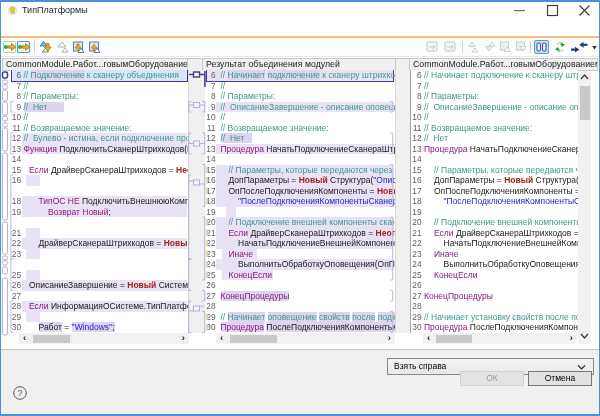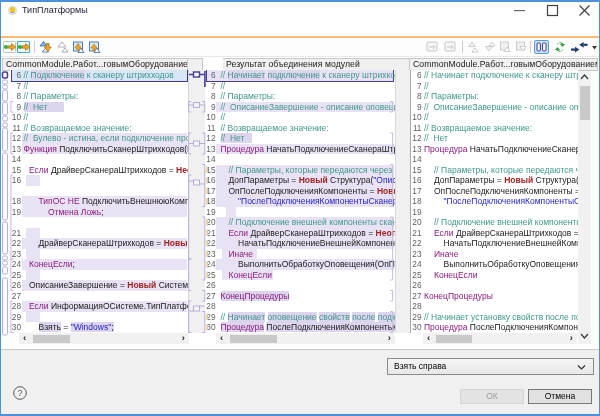--- a/index.html
+++ b/index.html
@@ -24,21 +24,21 @@
 b.fw {position:absolute;top:0;bottom:0;background:#e8e2f4;}
 b.selL {position:absolute;left:0.5px;right:0.5px;top:-1.5px;bottom:-1.5px;background:#d9e6f7;border:1.5px solid #3f3a8d;}
 b.selM {position:absolute;left:0.5px;right:1px;top:-1.5px;bottom:-1.5px;background:#e9e2f4;border:1.5px solid #443c8e;}
 .gutter {position:absolute;top:70px;height:263px;background:#f0f0f0;}
 .hsb {position:absolute;top:333px;height:11px;background:#f1f1f1;}
 .hsb .th {position:absolute;top:1.5px;height:8px;background:#c9c9c9;}
 .hsb .ar {position:absolute;top:0;font-size:9.5px;color:#1c1c1c;font-weight:bold;line-height:10px;}
 .bottom {position:absolute;left:1px;right:1px;top:350px;height:64px;background:#f0f0f0;}
 .sep {position:absolute;left:1px;right:1px;top:349px;height:1px;background:#c9c9c9;}
 .combo {position:absolute;left:387px;top:358px;width:207px;height:17px;background:linear-gradient(#f4f4f4,#e8e8e8);border:1px solid #8a8a8a;font-size:8.5px;line-height:15px;padding-left:6px;color:#000;}
-.btn {position:absolute;top:389px;height:15px;width:64px;font-size:8.5px;text-align:center;line-height:13px;}
+.btn {position:absolute;top:371px;height:15px;width:64px;font-size:8.5px;text-align:center;line-height:13px;}
 .btnok {left:460px;background:#e3e3e3;border:1px solid #d2d2d2;color:#9d9d9d;}
 .btnca {left:528px;background:#e1e1e1;border:1px solid #787878;color:#000;}
 svg {position:absolute;left:0;top:0;}
 </style></head><body>
 <div class="win"></div>
 <div class="titlebar">
  <svg width="22" height="21">
   <circle cx="11.5" cy="8.5" r="4" fill="#fbfbfb" stroke="#cfcfcf" stroke-width="1"></circle>
   <circle cx="11.5" cy="7.8" r="2.9" fill="#f2c71d"></circle>
   <path d="M9.8 10 a2.6 2.6 0 0 0 3.4 0" fill="none" stroke="#90a0b5" stroke-width="1.1"></path>
@@ -134,51 +134,50 @@
    <path d="M4 6.7 l4.4 2.9 -4.4 2.9z" fill="#1b3f6e"></path>
    <path d="M16.5 4.8 h-4.2" stroke="#1b3f6e" stroke-width="2.2" fill="none"></path>
    <path d="M12.6 1.9 l-4.4 2.9 4.4 2.9z" fill="#1b3f6e"></path>
   </g>
   <path d="M168 6 l5 0 -2.5 3.5z" fill="#3a3a3a"></path>
  </svg>
 </div>
 
 <div class="hdr" style="left:2px;width:186px;">CommonModule.Работ...говымОборудованием</div>
 <div class="hdr" style="left:188px;width:15px;border-left:none;"></div>
-<div class="hdr" style="left:203px;width:193px;border-left:none;margin-left:20px;">Результат объединения модулей</div>
+<div class="hdr" style="left:203px;width:193px;border-left:none;">Результат объединения модулей</div>
 <div class="hdr" style="left:396px;width:14px;border-left:none;"></div>
 <div class="hdr" style="left:410px;width:188px;border-left:none;">CommonModule.Работ...говымОборудованием</div>
 
 <div class="gutter" style="left:189px;width:16px;"></div>
 <div class="gutter" style="left:395px;width:16px;border-left:1px solid #d9d9d9;border-right:1px solid #a8a8a8;"></div>
 
 <div class="panel" style="left:10px;width:179px;border-right:1px solid #d9d9d9;">
-<div class="row" style="top:0.0px;"><b class="selL"></b><span class="ln" style="width:11px;">6</span><span class="cd" style="margin-left:2.5px;"><i class="c">// </i><i class="c hl">Подключение</i><i class="c"> к сканеру штрихходов</i></span></div>
+<div class="row" style="top:0.0px;"><b class="selL"></b><span class="ln" style="width:11px;">6</span><span class="cd" style="margin-left:2.5px;"><i class="c">// </i><i class="c hl">Подключение</i><i class="c"> к сканеру объединения</i></span></div>
 <div class="row" style="top:10.5px;"><span class="ln" style="width:11px;">7</span><span class="cd" style="margin-left:2.5px;"><i class="c">//</i></span></div>
 <div class="row" style="top:21.0px;"><span class="ln" style="width:11px;">8</span><span class="cd" style="margin-left:2.5px;"><i class="c">// Параметры:</i></span></div>
 <div class="row" style="top:31.5px;"><span class="ln" style="width:11px;">9</span><span class="cd" style="margin-left:2.5px;"><i class="c hl">//  Нет       </i></span></div>
 <div class="row" style="top:42.0px;"><span class="ln" style="width:11px;">10</span><span class="cd" style="margin-left:2.5px;"><i class="c">//</i></span></div>
 <div class="row" style="top:52.5px;"><span class="ln" style="width:11px;">11</span><span class="cd" style="margin-left:2.5px;"><i class="c">// Возвращаемое значение:</i></span></div>
 <div class="row" style="top:63.0px;"><b class="fw" style="left:11.5px;right:1px;"></b><span class="ln" style="width:11px;">12</span><span class="cd" style="margin-left:2.5px;"><i class="c">//  Булево - истина, если подключение прошло успешно</i></span></div>
 <div class="row" style="top:73.5px;"><b class="fw" style="left:11.5px;right:1px;"></b><span class="ln" style="width:11px;">13</span><span class="cd" style="margin-left:2.5px;"><i class="k">Функция</i><i class="p"> ПодключитьСканерШтрихкодов(Подключение)</i></span></div>
 <div class="row" style="top:84.0px;"><span class="ln" style="width:11px;">14</span><span class="cd" style="margin-left:2.5px;"></span></div>
 <div class="row" style="top:94.5px;"><span class="ln" style="width:11px;">15</span><span class="cd" style="margin-left:8px;"><i class="k">Если</i><i class="p"> ДрайверСканераШтрихкодов = </i><i class="r">Неопределено</i></span></div>
 <div class="row" style="top:105.0px;"><b class="fw" style="left:15.5px;width:14.5px;"></b><span class="ln" style="width:11px;">16</span><span class="cd" style="margin-left:2.5px;"></span></div>
 <div class="row" style="top:126.0px;"><b class="fw" style="left:11.5px;right:1px;"></b><span class="ln" style="width:11px;">18</span><span class="cd" style="margin-left:17.5px;"><i class="k">ТипОС НЕ</i><i class="p"> ПодключитьВнешнююКомпоненту(</i></span></div>
-<div class="row" style="top:136.5px;"><b class="fw" style="left:11.5px;right:1px;"></b><span class="ln" style="width:11px;">19</span><span class="cd" style="margin-left:27px;"><i class="k">Отмена Ложь</i><i class="p">;</i></span></div>
+<div class="row" style="top:136.5px;"><b class="fw" style="left:11.5px;right:1px;"></b><span class="ln" style="width:11px;">19</span><span class="cd" style="margin-left:27px;"><i class="k">Возврат Новый</i><i class="p">;</i></span></div>
 <div class="row" style="top:157.5px;"><b class="fw" style="left:15.5px;width:14.5px;"></b><span class="ln" style="width:11px;">21</span><span class="cd" style="margin-left:2.5px;"></span></div>
 <div class="row" style="top:168.0px;"><b class="fw" style="left:11.5px;right:1px;"></b><span class="ln" style="width:11px;">22</span><span class="cd" style="margin-left:17.5px;"><i class="p">ДрайверСканераШтрихкодов = </i><i class="r">Новый</i></span></div>
 <div class="row" style="top:178.5px;"><b class="fw" style="left:15.5px;width:14.5px;"></b><span class="ln" style="width:11px;">23</span><span class="cd" style="margin-left:2.5px;"></span></div>
-<div class="row" style="top:189.0px;"><b class="fw" style="left:11.5px;right:1px;"></b><span class="ln" style="width:11px;">24</span><span class="cd" style="margin-left:8px;"><i class="k">КонецЕсли</i><i class="p">;</i></span></div>
 <div class="row" style="top:199.5px;"><b class="fw" style="left:15.5px;width:14.5px;"></b><span class="ln" style="width:11px;">25</span><span class="cd" style="margin-left:2.5px;"></span></div>
 <div class="row" style="top:210.0px;"><b class="fw" style="left:11.5px;right:1px;"></b><span class="ln" style="width:11px;">26</span><span class="cd" style="margin-left:8px;"><i class="p">ОписаниеЗавершение = </i><i class="r">Новый</i><i class="p"> СистемнаяИнформация;</i></span></div>
 <div class="row" style="top:220.5px;"><span class="ln" style="width:11px;">27</span><span class="cd" style="margin-left:2.5px;"></span></div>
 <div class="row" style="top:231.0px;"><b class="fw" style="left:11.5px;right:1px;"></b><span class="ln" style="width:11px;">28</span><span class="cd" style="margin-left:8px;"><i class="k">Если</i><i class="p"> ИнформацияОСистеме.ТипПлатформы = </i></span></div>
 <div class="row" style="top:241.5px;"><b class="fw" style="left:15.5px;width:14.5px;"></b><span class="ln" style="width:11px;">29</span><span class="cd" style="margin-left:2.5px;"></span></div>
-<div class="row" style="top:252.0px;"><span class="ln" style="width:11px;">30</span><span class="cd" style="margin-left:17.5px;"><i class="p hl">Взять</i><i class="p"> = </i><i class="s hl">"Windows"</i><i class="p hl">;</i></span></div>
+<div class="row" style="top:252.0px;"><span class="ln" style="width:11px;">30</span><span class="cd" style="margin-left:17.5px;"><i class="p hl">Работ</i><i class="p"> = </i><i class="s hl">"Windows"</i><i class="p hl">;</i></span></div>
 </div>
 <div class="panel" style="left:205px;width:190px;">
 <div class="row" style="top:0.0px;"><b class="selM"></b><span class="ln" style="width:10.5px;">6</span><span class="cd" style="margin-left:5px;"><i class="c">// </i><i class="c hl">Начинает</i><i class="c"> </i><i class="c hl">подключение</i><i class="c"> к сканеру штрихкодов.</i></span></div>
 <div class="row" style="top:10.5px;"><span class="ln" style="width:10.5px;">7</span><span class="cd" style="margin-left:5px;"><i class="c">//</i></span></div>
 <div class="row" style="top:21.0px;"><span class="ln" style="width:10.5px;">8</span><span class="cd" style="margin-left:5px;"><i class="c">// Параметры:</i></span></div>
 <div class="row" style="top:31.5px;"><b class="fw" style="left:11.0px;right:1px;"></b><span class="ln" style="width:10.5px;">9</span><span class="cd" style="margin-left:5px;"><i class="c">//  ОписаниеЗавершение - описание оповещения</i></span></div>
 <div class="row" style="top:42.0px;"><span class="ln" style="width:10.5px;">10</span><span class="cd" style="margin-left:5px;"><i class="c">//</i></span></div>
 <div class="row" style="top:52.5px;"><span class="ln" style="width:10.5px;">11</span><span class="cd" style="margin-left:5px;"><i class="c">// Возвращаемое значение:</i></span></div>
 <div class="row" style="top:63.0px;"><span class="ln" style="width:10.5px;">12</span><span class="cd" style="margin-left:5px;"><i class="c hl">//  Нет   </i></span></div>
 <div class="row" style="top:73.5px;"><b class="fw" style="left:11.0px;right:1px;"></b><span class="ln" style="width:10.5px;">13</span><span class="cd" style="margin-left:5px;"><i class="k">Процедура</i><i class="p"> НачатьПодключениеСканераШтрихкодов(</i></span></div>

